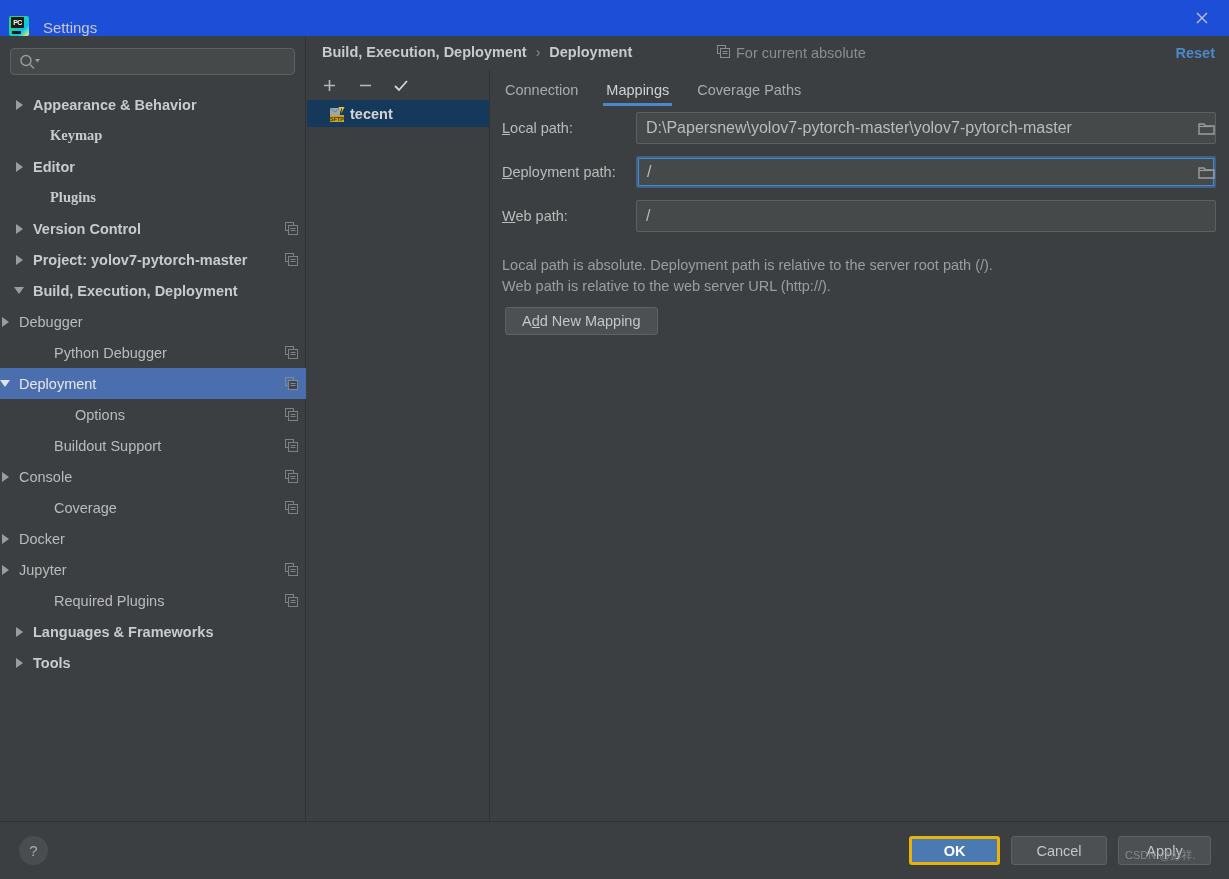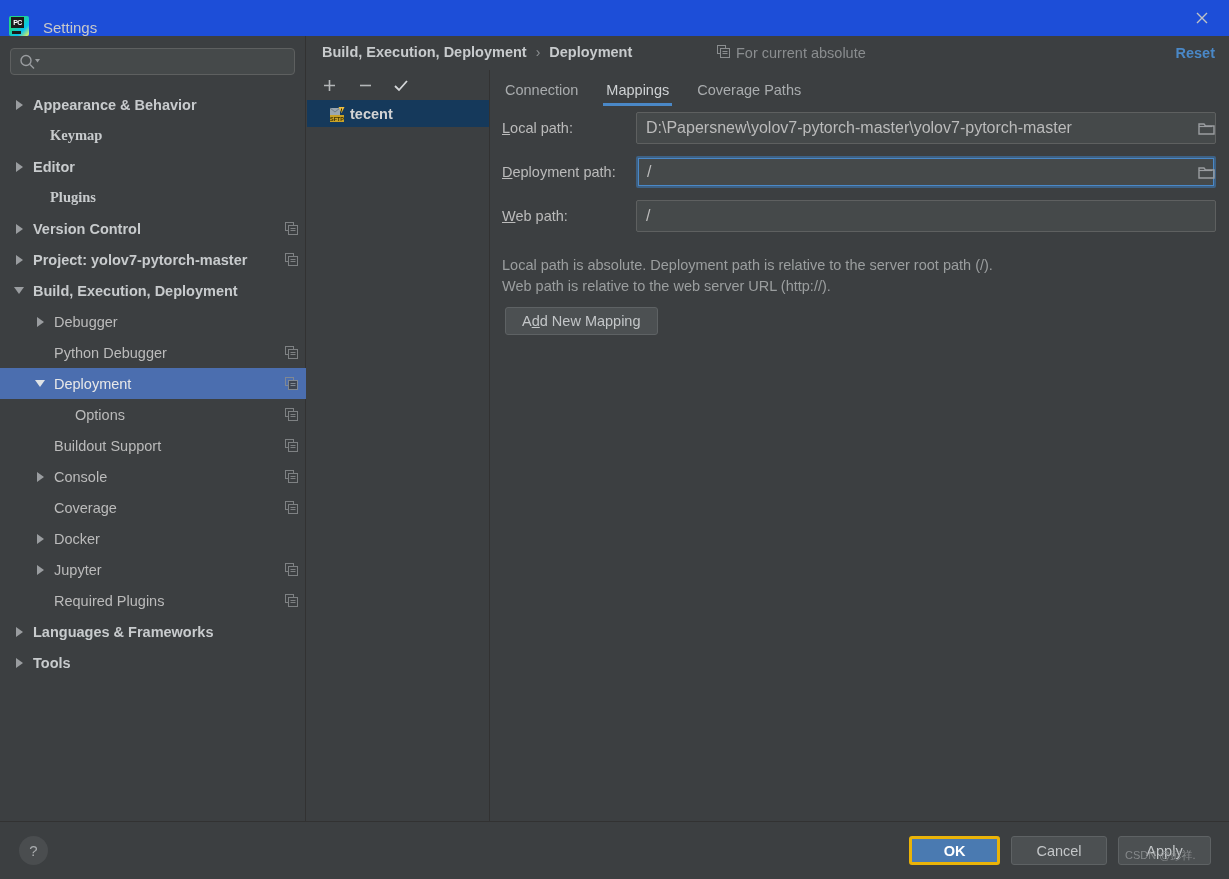--- a/index.html
+++ b/index.html
@@ -163,21 +163,21 @@
 
   .copy-icon {
     flex: 0 0 auto;
     width: 13px; height: 13px;
     opacity: 0.85;
   }
 
   
   .ind0 { padding-left: 14px; }
   .ind0n { padding-left: 50px; font-family: Liberation Serif, serif; }
-  .ind1 { padding-left: 35px; }
+  .ind1 { }
   .ind1n { padding-left: 54px; }
   .ind2n { padding-left: 75px; }
 
   
   #serverpanel {
     position: absolute;
     left: 307px; top: 70px;
     width: 183px;
     height: 751px;
     background: #3c3f41;

